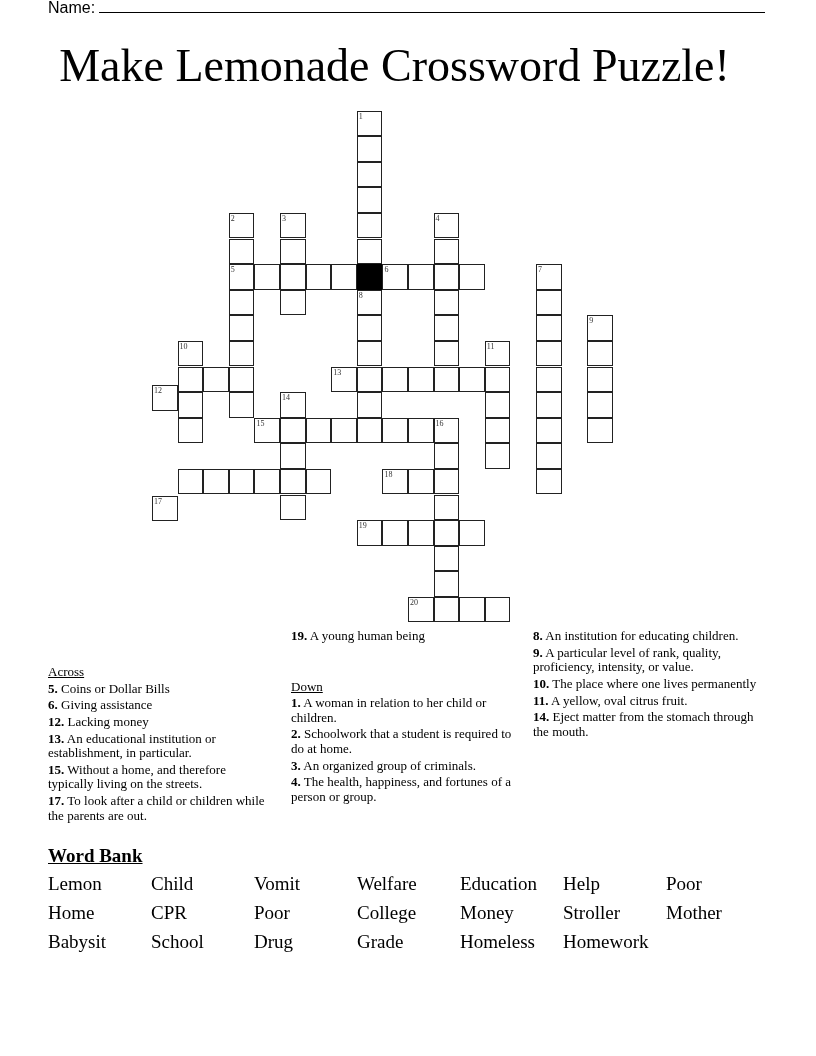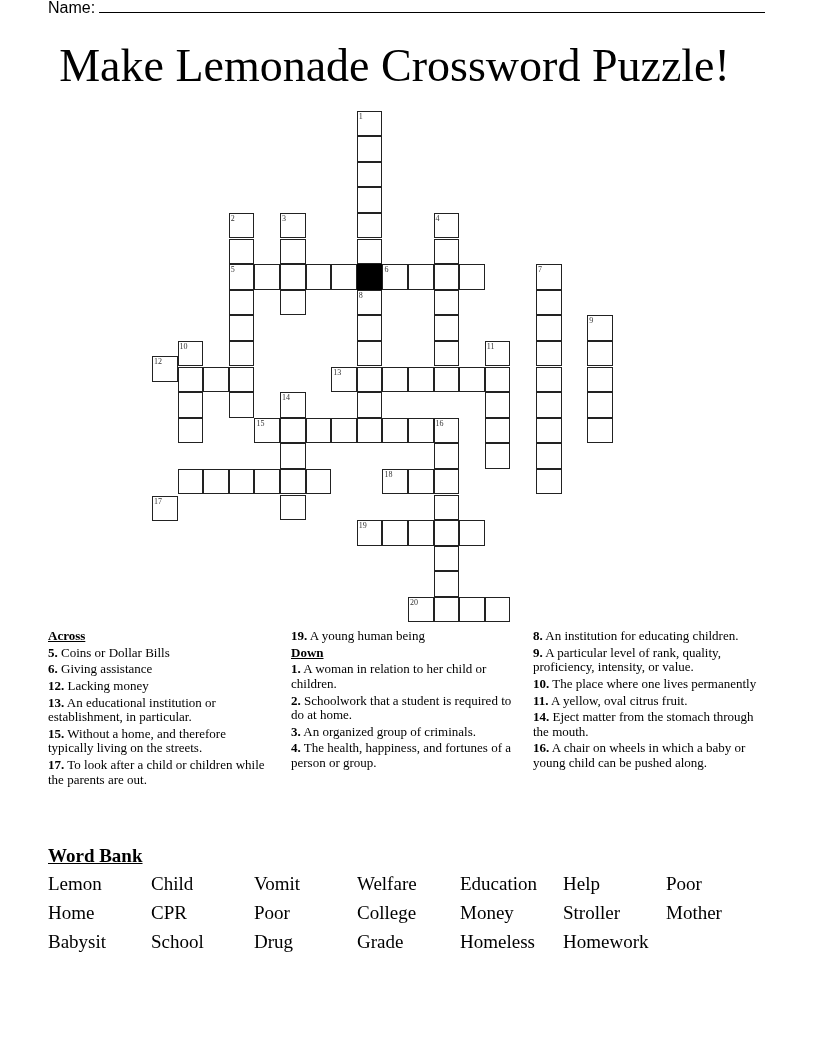--- a/index.html
+++ b/index.html
@@ -7,21 +7,21 @@
     .name-line { position: absolute; left: 48px; top: -2px; font-family: "Liberation Sans", sans-serif; font-size: 16px; white-space: nowrap; }
     .name-line .blank { display: inline-block; width: 666px; border-bottom: 1px solid #000; height: 14px; vertical-align: baseline; margin-left: 4px; }
     .title { position: absolute; left: 0; width: 789px; top: 38px; text-align: center; font-size: 46px; line-height: 56px; }
     #grid { position: absolute; left: 0; top: 0; width: 816px; height: 640px; }
     .cell { position: absolute; width: 25.6px; height: 25.6px; box-sizing: border-box; border: 1.3px solid #222; background: #fff; }
     .cell.black { background: #000; border-color: #000; }
     .cell .num { position: absolute; left: 1px; top: 0px; font-size: 8px; line-height: 9px; font-family: "Liberation Serif", serif; color: #333; }
     .clues { position: absolute; top: 629px; font-size: 13px; line-height: 14.5px; }
     .clue { margin-bottom: 2.2px; }
     .clue b { font-weight: bold; }
-    .clue-head { font-weight: bold; text-decoration: underline; margin-bottom: 2.2px; }
+    .clue-head { font-weight: normal; text-decoration: underline; margin-bottom: 2.2px; margin-top: 36px; }
     #col1 { left: 48px; width: 225px; }
     #col2 { left: 291px; width: 225px; }
     #col3 { left: 533px; width: 225px; }
     .wb-title { position: absolute; left: 48px; top: 845px; font-size: 19px; font-weight: bold; text-decoration: underline; }
     .wordbank { position: absolute; left: 48px; top: 872px; width: 720px; display: grid; grid-template-columns: repeat(7, 103px); row-gap: 5px; font-size: 19px; line-height: 24px; }
   </style>
 </head>
 <body>
 
 <div class="name-line">
@@ -106,21 +106,21 @@
     <div class="cell" style="left: 177.6px; top: 366.5px;"></div>
     <div class="cell" style="left: 177.6px; top: 392.1px;"></div>
     <div class="cell" style="left: 177.6px; top: 417.7px;"></div>
     <div class="cell" style="left: 484.8px; top: 340.9px;">
       <span class="num">11</span>
     </div>
     <div class="cell" style="left: 484.8px; top: 366.5px;"></div>
     <div class="cell" style="left: 484.8px; top: 392.1px;"></div>
     <div class="cell" style="left: 484.8px; top: 417.7px;"></div>
     <div class="cell" style="left: 484.8px; top: 443.3px;"></div>
-    <div class="cell" style="left: 152px; top: 356px;">
+    <div class="cell" style="left: 152px; top: 385px;">
       <span class="num">12</span>
     </div>
     <div class="cell" style="left: 203.2px; top: 366.5px;"></div>
     <div class="cell" style="left: 331.2px; top: 366.5px;">
       <span class="num">13</span>
     </div>
     <div class="cell" style="left: 382.4px; top: 366.5px;"></div>
     <div class="cell" style="left: 408px; top: 366.5px;"></div>
     <div class="cell" style="left: 459.2px; top: 366.5px;"></div>
     <div class="cell" style="left: 280px; top: 392.1px;">
@@ -191,21 +191,20 @@
   <div class="clue"><b>3.</b> <span>An organized group of criminals.</span></div>
   <div class="clue"><b>4.</b> <span>The health, happiness, and fortunes of a person or group.</span></div>
 </div>
 
 <div class="clues" id="col3">
   <div class="clue"><b>8.</b> <span>An institution for educating children.</span></div>
   <div class="clue"><b>9.</b> <span>A particular level of rank, quality, proficiency, intensity, or value.</span></div>
   <div class="clue"><b>10.</b> <span>The place where one lives permanently</span></div>
   <div class="clue"><b>11.</b> <span>A yellow, oval citrus fruit.</span></div>
   <div class="clue"><b>14.</b> <span>Eject matter from the stomach through the mouth.</span></div>
-  <div class="clue"><b>16.</b> <span>A chair on wheels in which a baby or young child can be pushed along.</span></div>
 </div>
 
 <div class="wb-title">Word Bank</div>
 <div class="wordbank">
   <span>Lemon</span>
   <span>Child</span>
   <span>Vomit</span>
   <span>Welfare</span>
   <span>Education</span>
   <span>Help</span>

